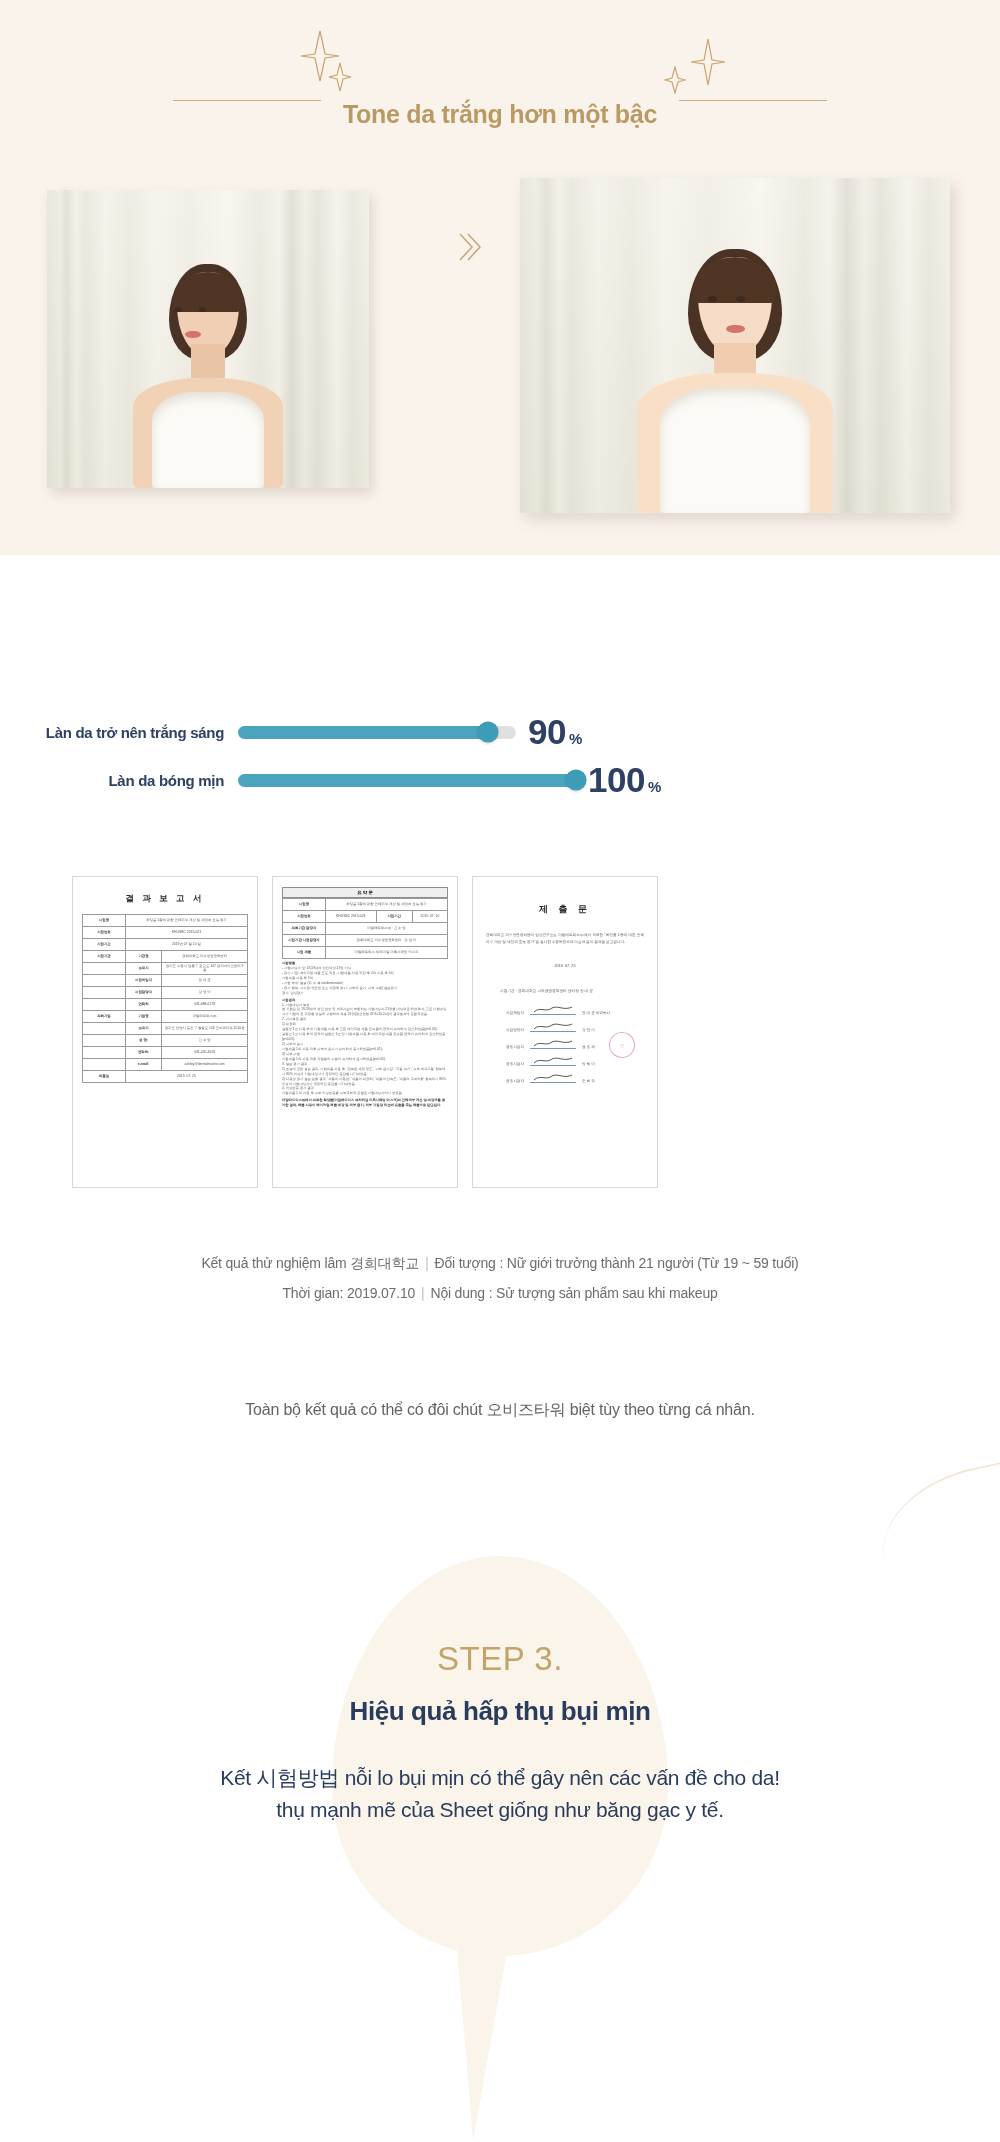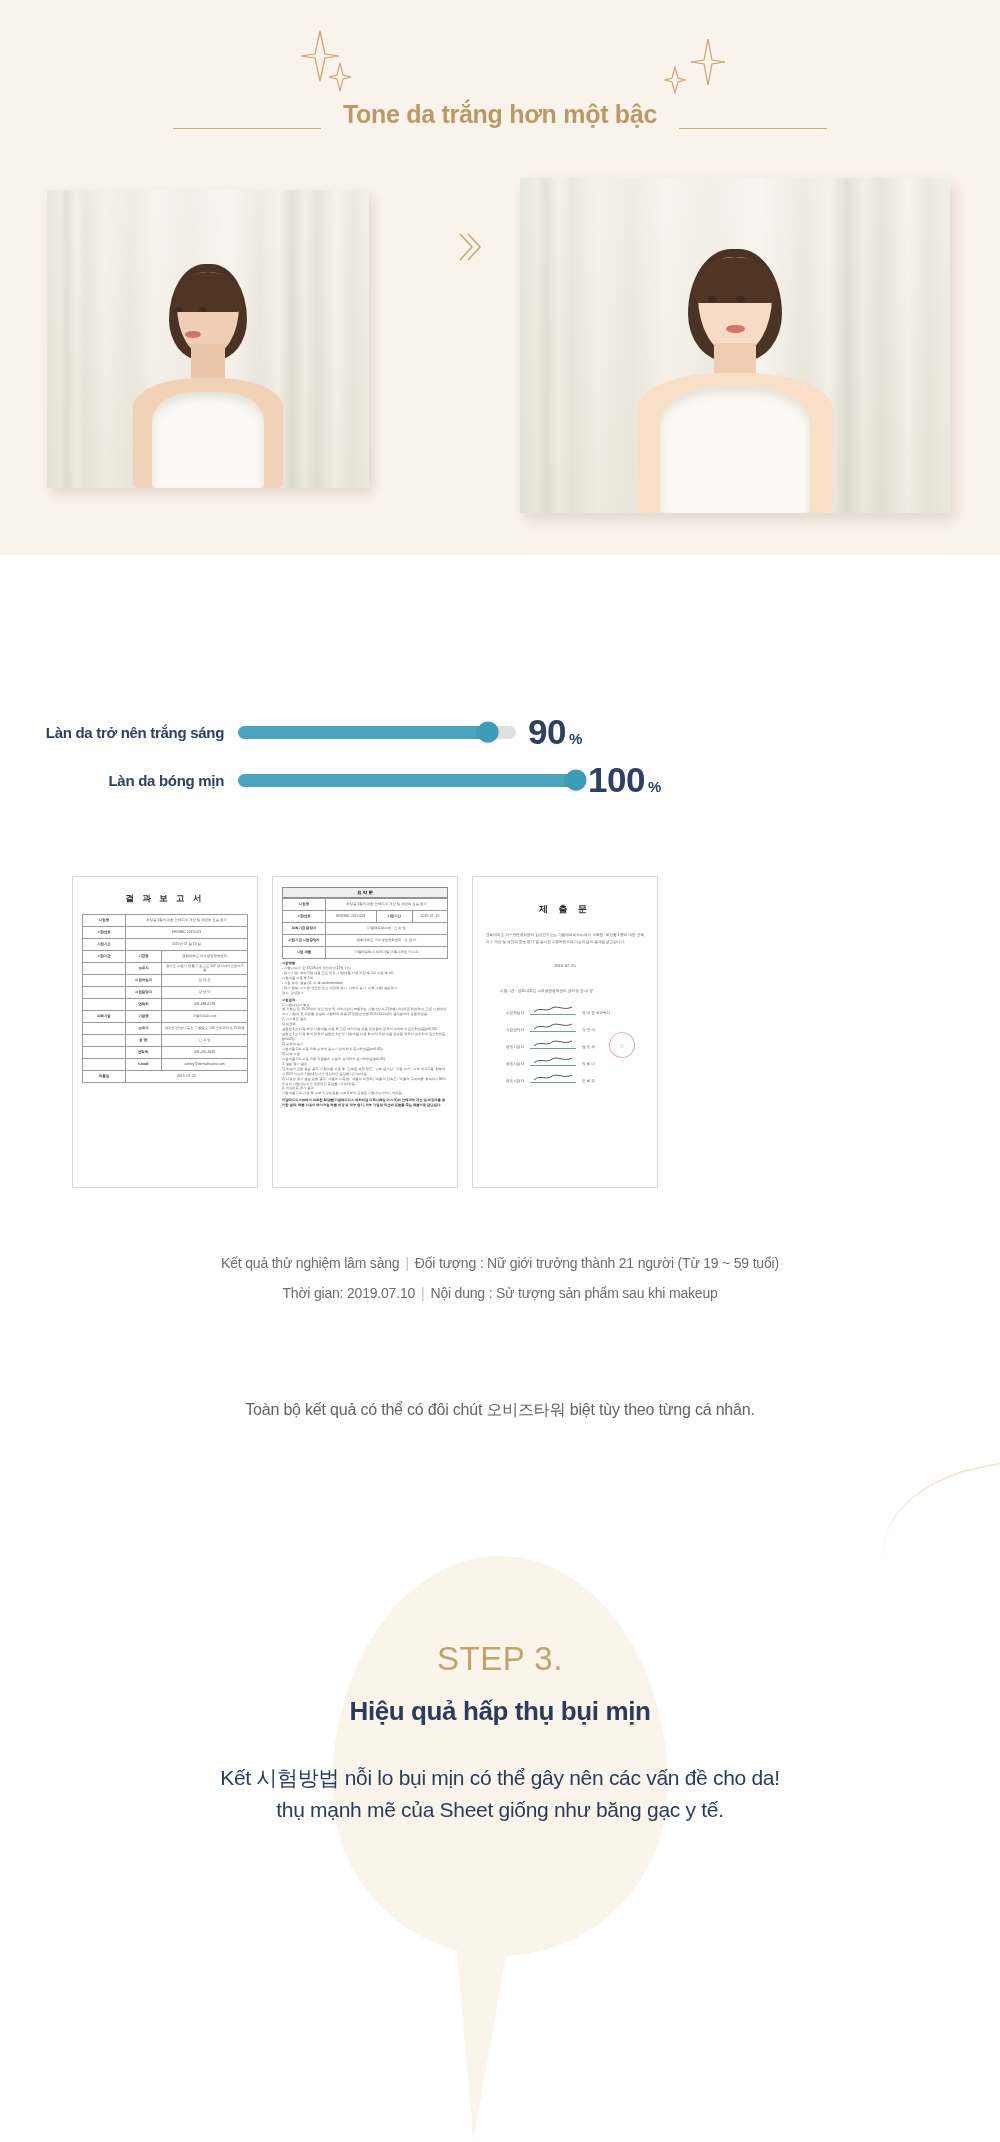--- a/index.html
+++ b/index.html
@@ -27,21 +27,21 @@
     position: absolute;
     color: #c6a46a;
   }
   .sparkle svg { display: block; }
 
   .title-row {
     position: absolute;
     left: 0; top: 100px;
     width: 1000px;
     display: flex;
-    align-items: flex-end;
+    align-items: flex-start;
     justify-content: center;
     gap: 22px;
   }
   .title-rule {
     width: 148px; height: 1px;
     background: #c9ad7e;
   }
   .hero-title {
     font-size: 25px;
     font-weight: 700;
@@ -588,21 +588,21 @@
             <svg width="42" height="9" viewBox="0 0 42 9">
               <path d="M2 7 C8 1, 14 8, 20 3 C26 0, 32 6, 40 2" fill="none" stroke="#2b2b2b" stroke-width="0.8"></path>
             </svg>
           </span>
           <span>오 희 주</span>
         </div>
       </div>
   </div>
 
   <div class="caption l1">
-    <span>Kết quả thử nghiệm lâm sàng</span><span class="sep">|</span><span>Đối tượng : Nữ giới trưởng thành 21 người (Từ 19 ~ 59 tuổi)</span>
+    <span>Kết quả thử nghiệm lâm 경희대학교</span><span class="sep">|</span><span>Đối tượng : Nữ giới trưởng thành 21 người (Từ 19 ~ 59 tuổi)</span>
   </div>
   <div class="caption l2">
     <span>Thời gian: 2019.07.10</span><span class="sep">|</span><span>Nội dung  : Sử tượng sản phẩm sau khi makeup</span>
   </div>
 
   <div class="disclaimer">Toàn bộ kết quả có thể có đôi chút 오비즈타워 biệt tùy theo từng cá nhân.</div>
 
   <div class="corner-swoosh"></div>
   <div class="blob"></div>
   <div class="blob-tail"></div>

